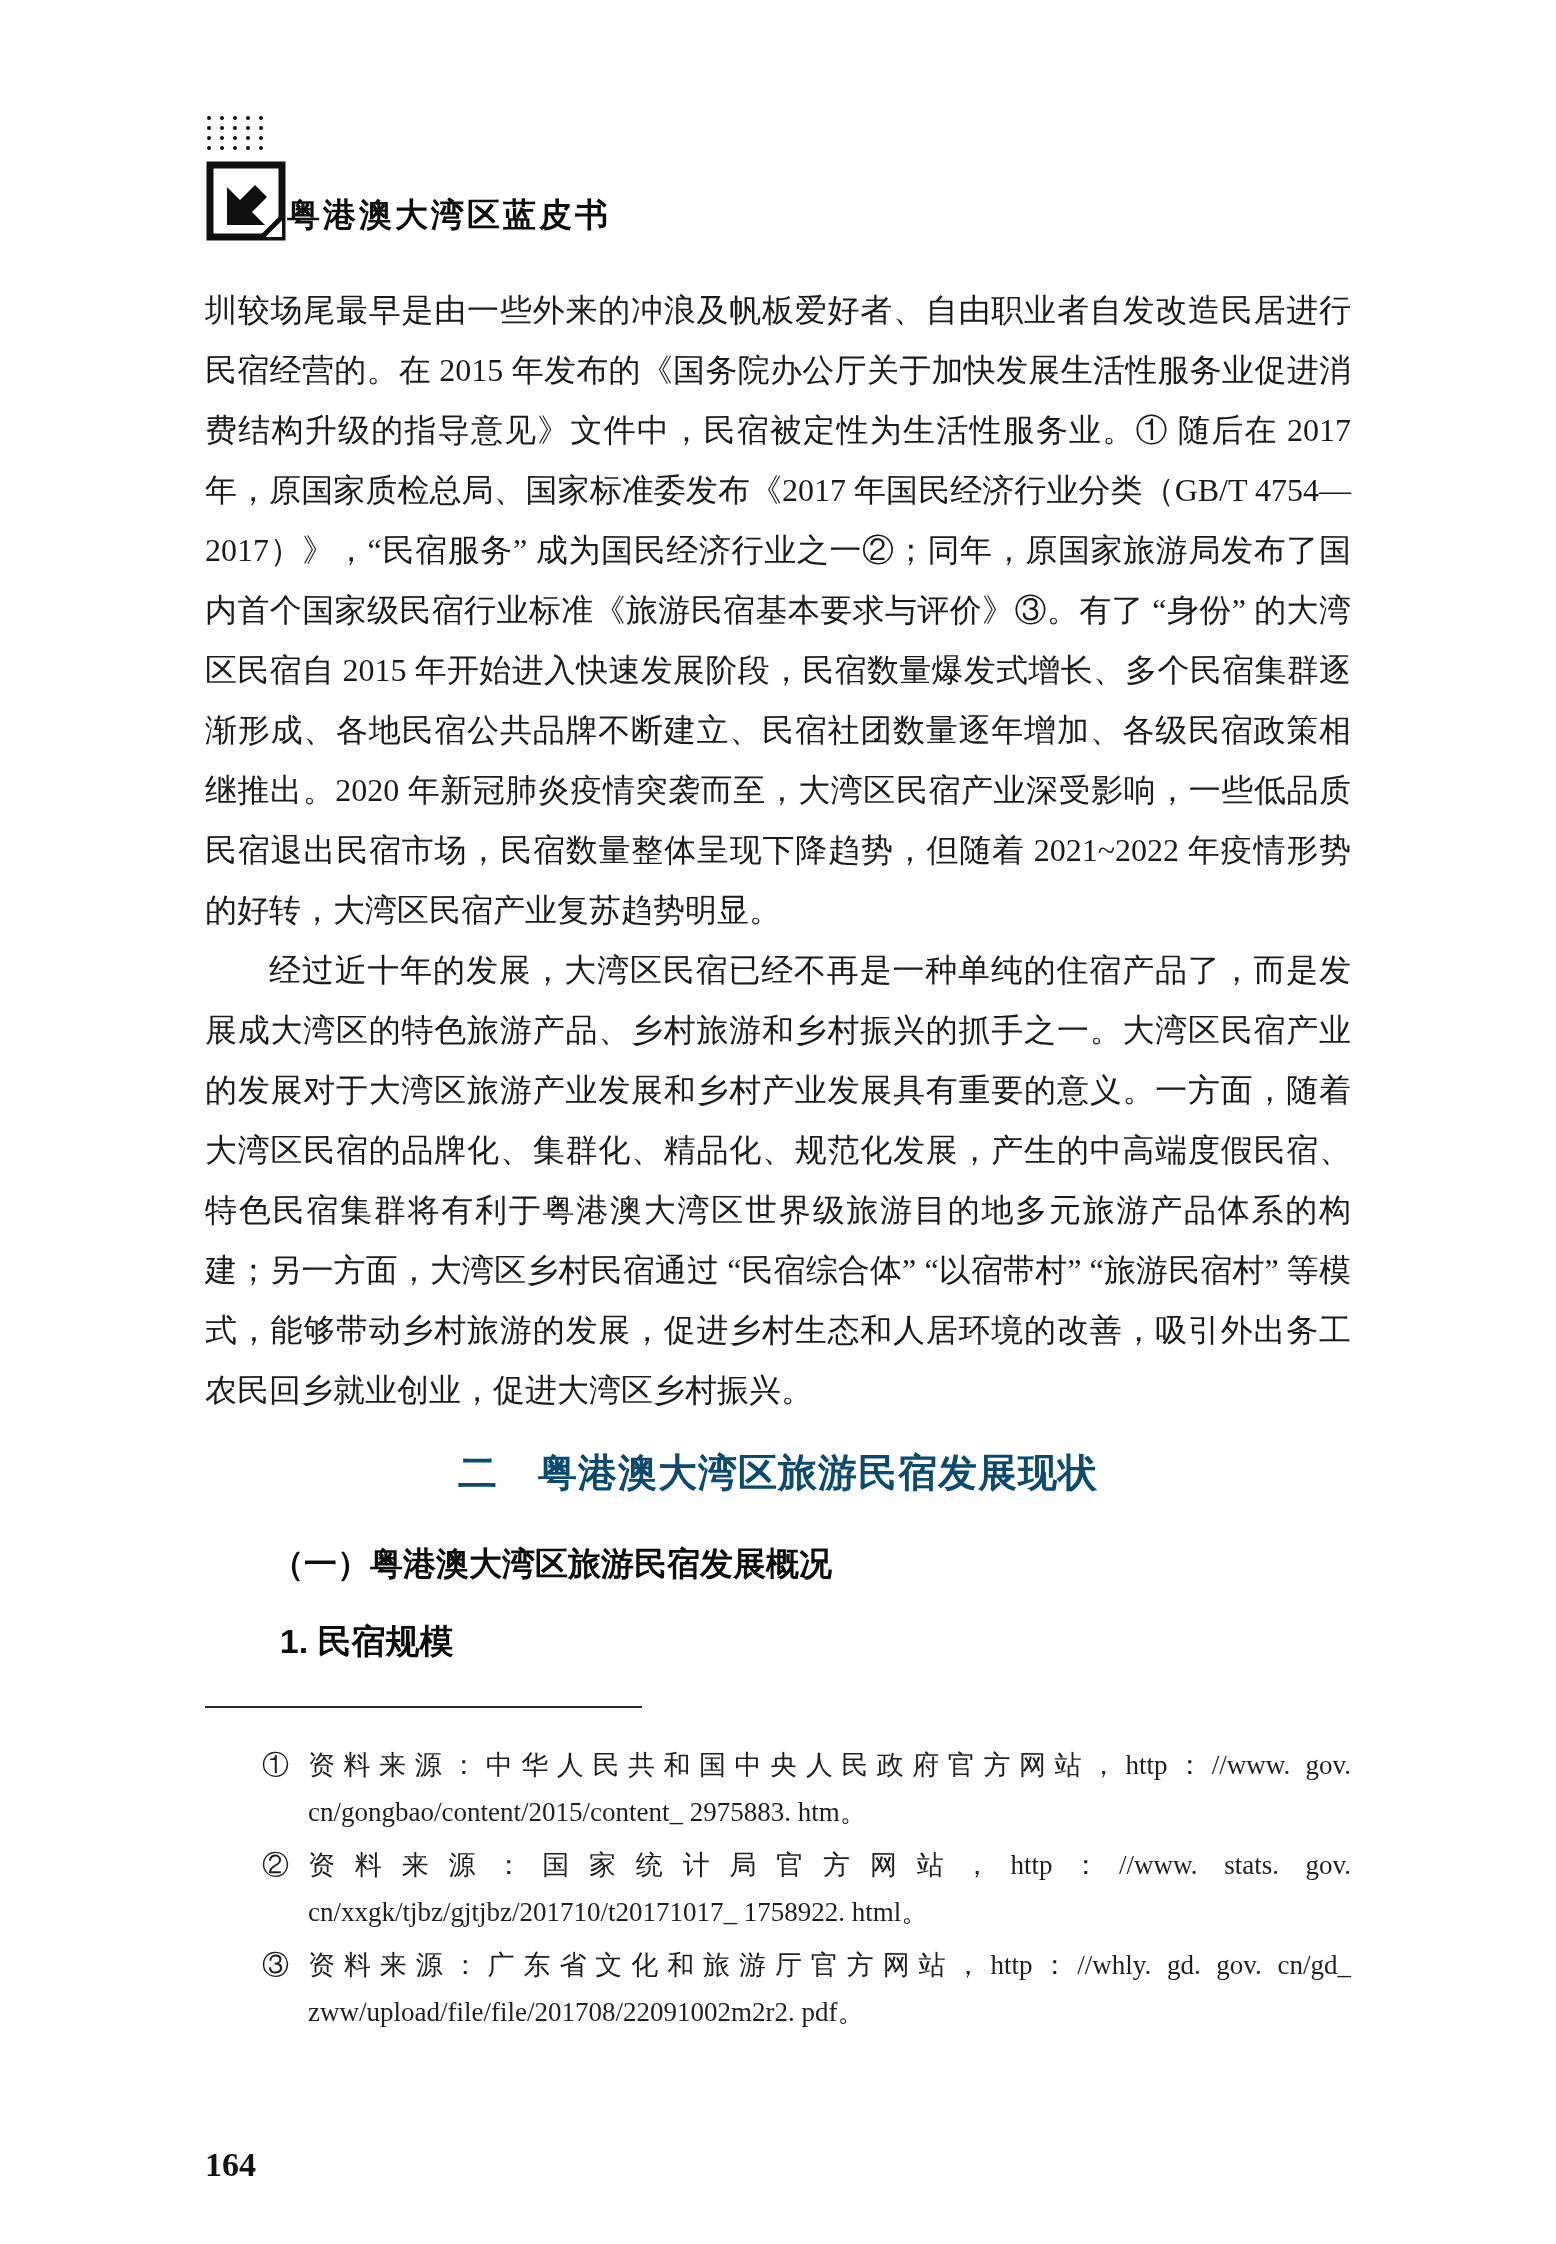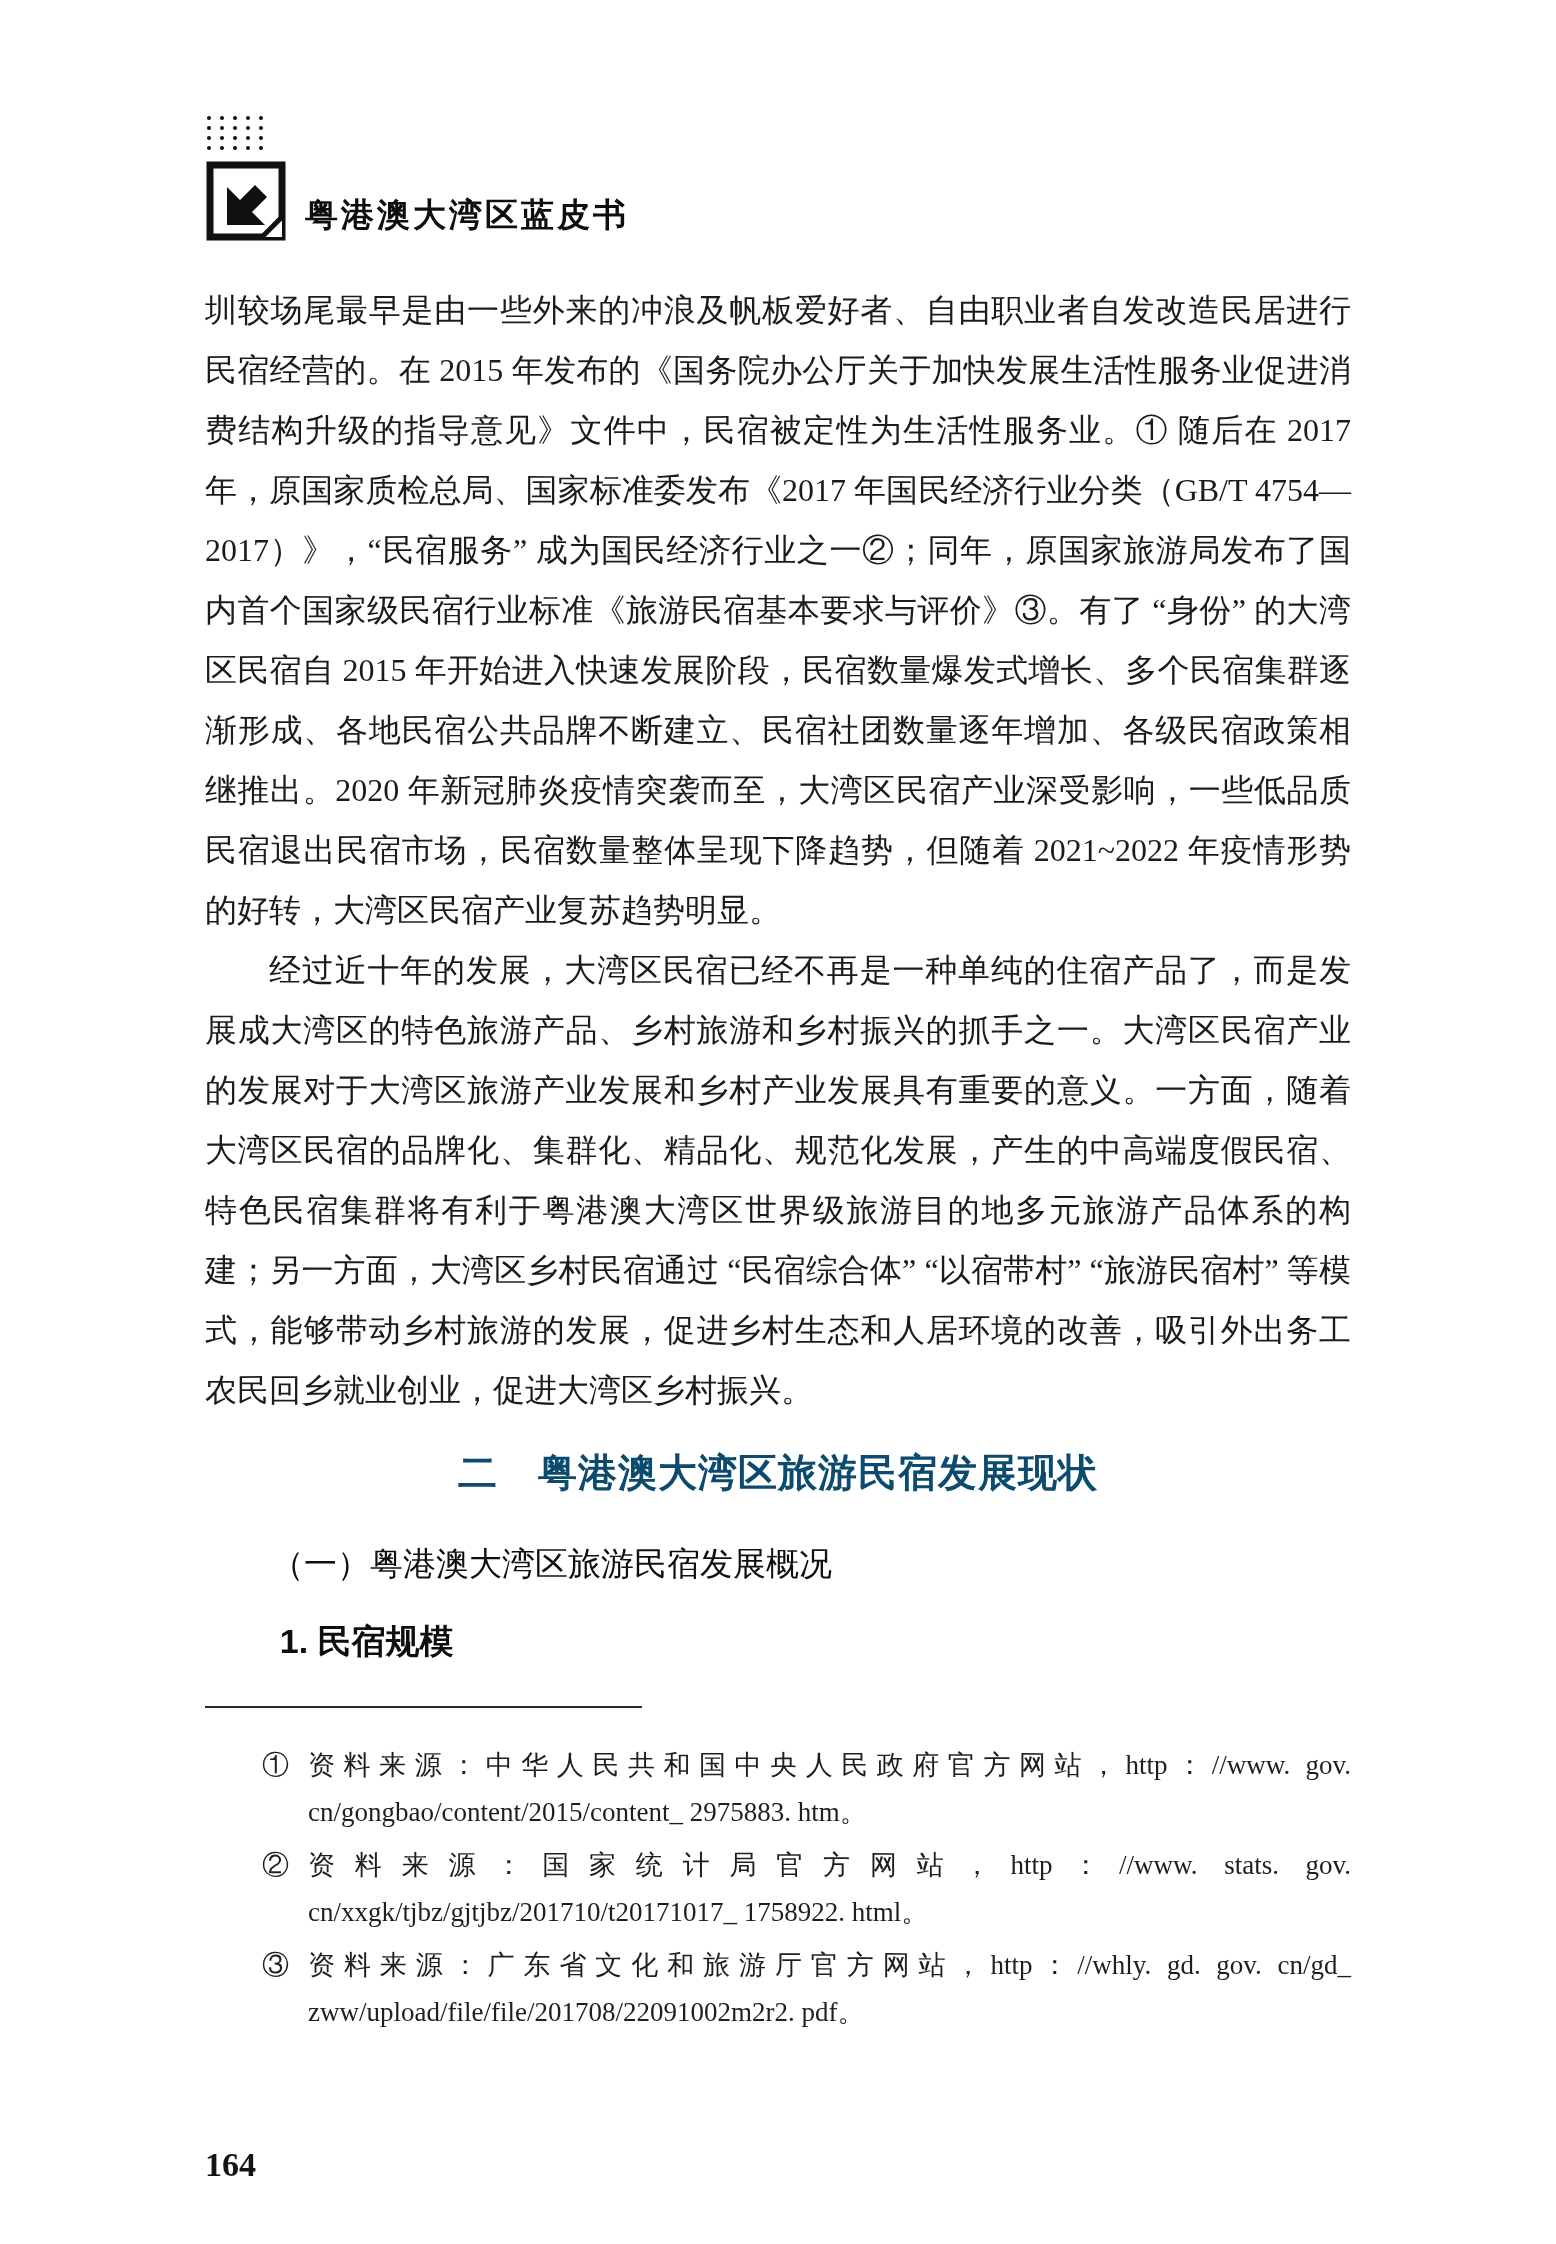--- a/index.html
+++ b/index.html
@@ -11,21 +11,21 @@
     margin:0 auto;
     background:#ffffff;
     color:#1b1b1b;
     font-family:"Liberation Serif","DejaVu Serif",serif;
     overflow:hidden;
   }
 
   
   .brand {
     position:absolute; left:205px; top:116px;
-    display:flex; align-items:flex-end; gap:18px;
+    display:flex; align-items:flex-end; 
   }
   .logo-col { display:flex; flex-direction:column; align-items:flex-start; }
   .dots {
     display:grid; grid-template-columns:repeat(5, 4px);
     gap:6px 9px; margin-bottom:9px; margin-left:2px;
   }
   .dots i { width:4px; height:4px; background:#101010; border-radius:50%; display:block; }
   .logo-mark svg { display:block; }
   .series-title {
     font-family:"Liberation Sans","DejaVu Sans",sans-serif;
@@ -43,21 +43,21 @@
   p.body-para.continuation { text-indent:0; }
 
   h2.section-heading {
     font-family:"Liberation Sans","DejaVu Sans",sans-serif;
     font-weight:700; font-size:39px; line-height:54px;
     text-align:center; margin-top:26px; color:#0c4a6e;
     letter-spacing:1px;
   }
   h3.subsection-heading {
     font-family:"Liberation Sans","DejaVu Sans",sans-serif;
-    font-weight:400; font-size:33px; line-height:44px;
+    font-weight:700; font-size:33px; line-height:44px;
     margin-top:42px; margin-left:2em; color:#0e0e0e;
   }
   h4.subsub-heading {
     font-family:"Liberation Sans","DejaVu Sans",sans-serif;
     font-weight:700; font-size:34px; line-height:42px;
     margin-top:34px; margin-left:2.2em; color:#0e0e0e;
   }
   p.closing-para { margin-top:22px; }
 
   

